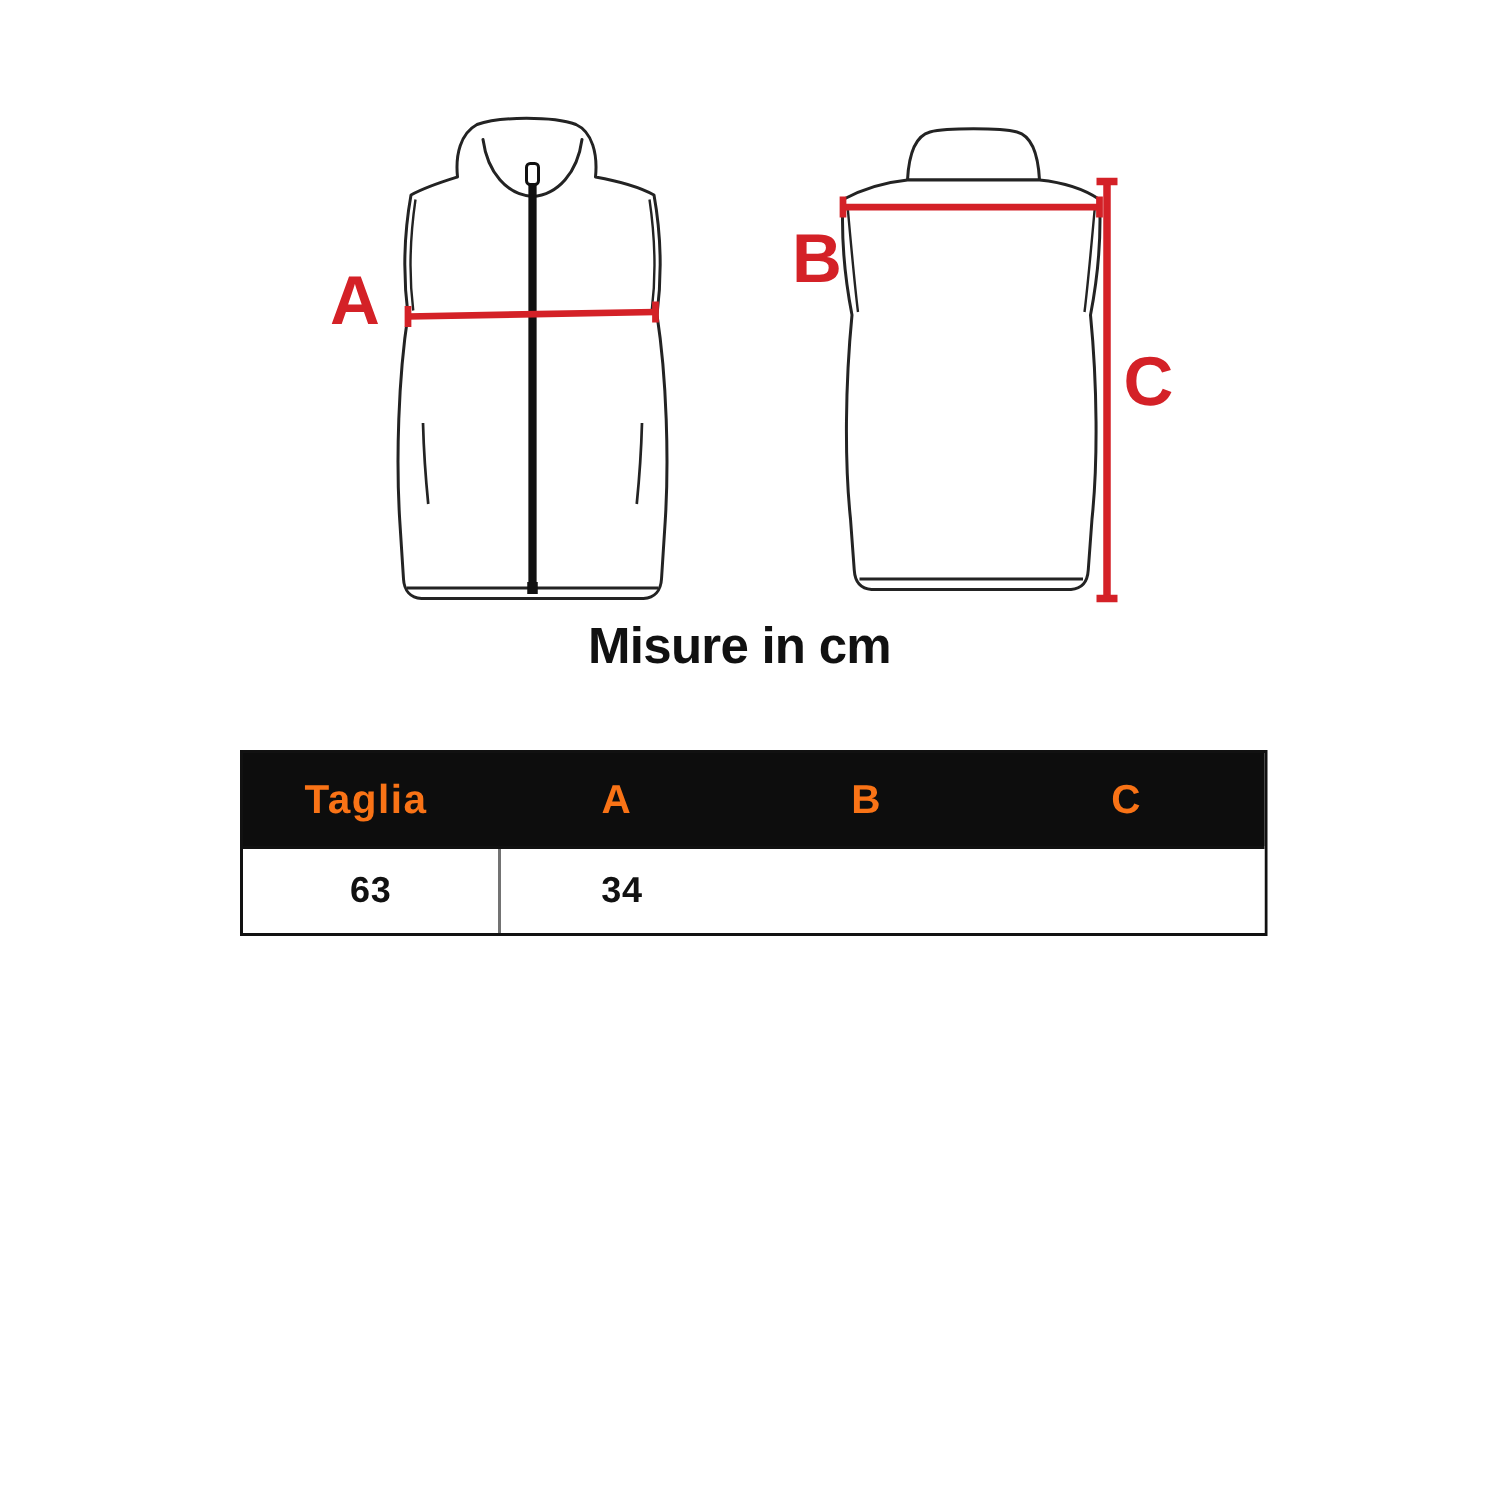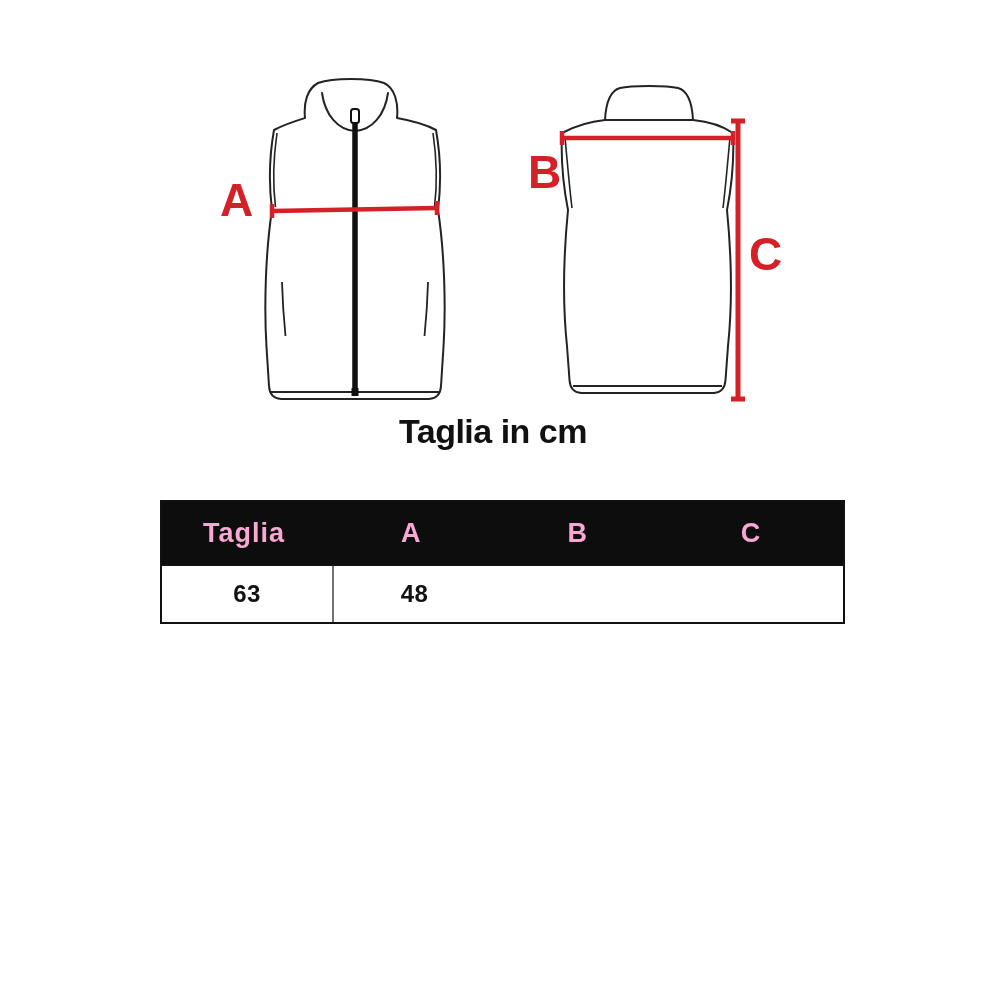--- a/index.html
+++ b/index.html
@@ -35,21 +35,21 @@
   }
   .size-table{
     position:absolute;
     left:160px;top:500px;width:685px;
     border:2px solid #111111;
     box-sizing:border-box;
     background:#ffffff;
   }
   .size-table .thead{
     display:flex;height:62px;
-    background:#0d0d0d;color:#f9a8d4;
+    background:#0d0d0d;color:#f97316;
   }
   .size-table .trow{
     display:flex;height:56px;
     border-top:2px solid #111111;
     background:#ffffff;color:#111111;
   }
   .cell{
     display:flex;align-items:center;justify-content:center;
     font-weight:700;box-sizing:border-box;
   }
@@ -124,28 +124,28 @@
       <line x1="208" y1="41" x2="208" y2="319"></line>
       <line x1="201" y1="41" x2="215" y2="41"></line>
       <line x1="201" y1="319" x2="215" y2="319"></line>
     </g>
   </svg>
 
   <span class="measure-label label-a">A</span>
   <span class="measure-label label-b">B</span>
   <span class="measure-label label-c">C</span>
 
-  <div class="caption">Taglia in cm</div>
+  <div class="caption">Misure in cm</div>
 
   <div class="size-table">
     <div class="thead">
       <div class="cell c1">Taglia</div>
       <div class="cell c2">A</div>
       <div class="cell c3">B</div>
       <div class="cell c4">C</div>
     </div>
     <div class="trow">
       <div class="cell c2">63</div>
-      <div class="cell c3">48</div>
+      <div class="cell c3">34</div>
     </div>
   </div>
 
 </div>
 
 </body></html>

